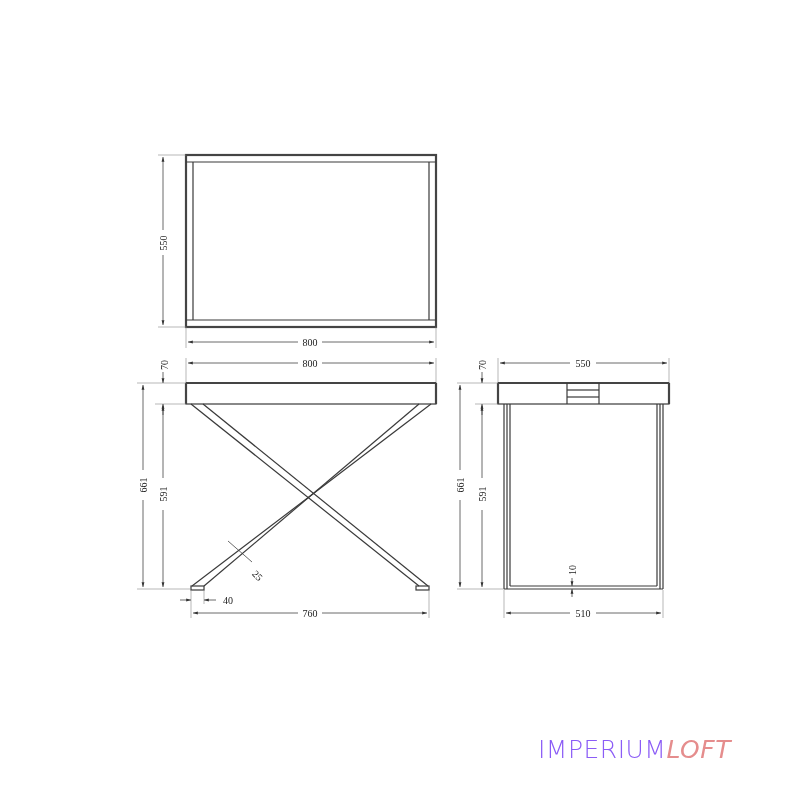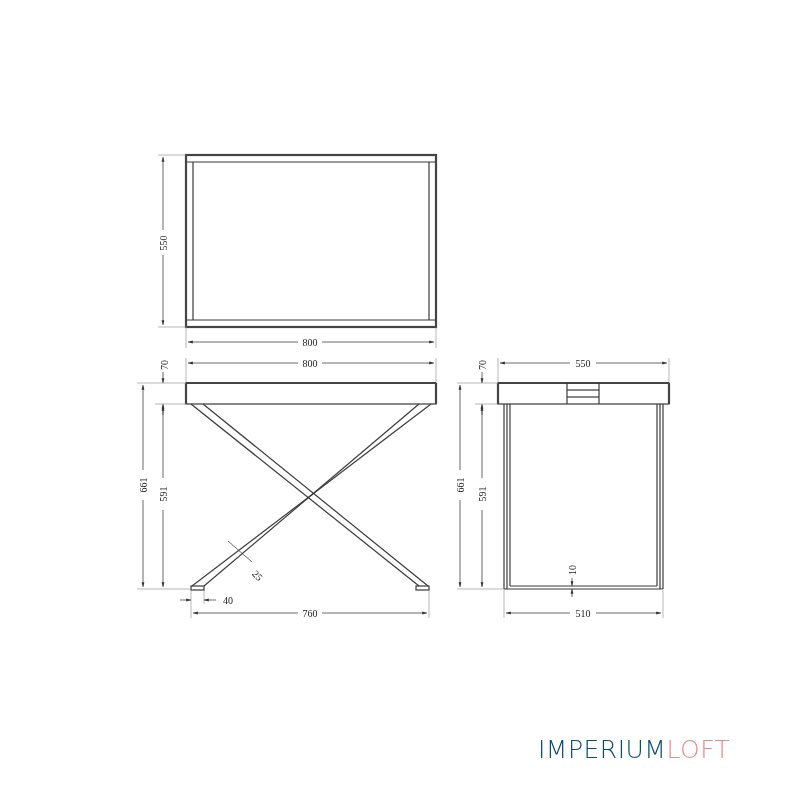--- a/index.html
+++ b/index.html
@@ -4,22 +4,22 @@
   <style>
     html, body { margin: 0; padding: 0; background: #ffffff; }
     body { width: 800px; height: 800px; position: relative; overflow: hidden; font-family: "Liberation Serif", serif; }
     #drawing { position: absolute; left: 0; top: 0; width: 800px; height: 800px; }
     .ln { stroke: #3a3a3a; stroke-width: 1.2; fill: none; }
     .thk { stroke: #444; stroke-width: 2.2; fill: none; }
     .dim { stroke: #444; stroke-width: 0.8; fill: none; }
     .ext { stroke: #888; stroke-width: 0.6; fill: none; }
     .dimtxt { font-family: "Liberation Serif", serif; font-size: 10px; fill: #222; }
     .logo { position: absolute; left: 538px; top: 735px; font-family: "DejaVu Sans", sans-serif; font-size: 25px; letter-spacing: 0.5px; font-weight: 300; }
-    .logo .a { color: #0c4a6e; }
-    .logo .b { color: #e58d8d; }
+    .logo .a { color: #8b5cf6; }
+    .logo .b { color: #e58d8d; font-style: italic; }
   </style>
 </head>
 <body>
 
 <svg id="drawing" viewBox="0 0 800 800" xmlns="http://www.w3.org/2000/svg">
   <defs>
     <marker id="arr" viewBox="0 0 10 10" refX="10" refY="5" markerWidth="6" markerHeight="6" orient="auto-start-reverse">
       <path d="M0,2 L10,5 L0,8 z" fill="#333"></path>
     </marker>
   </defs>

